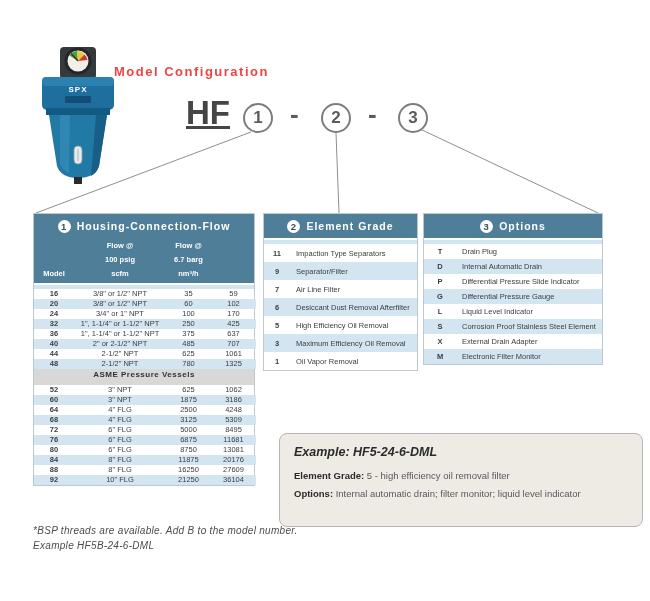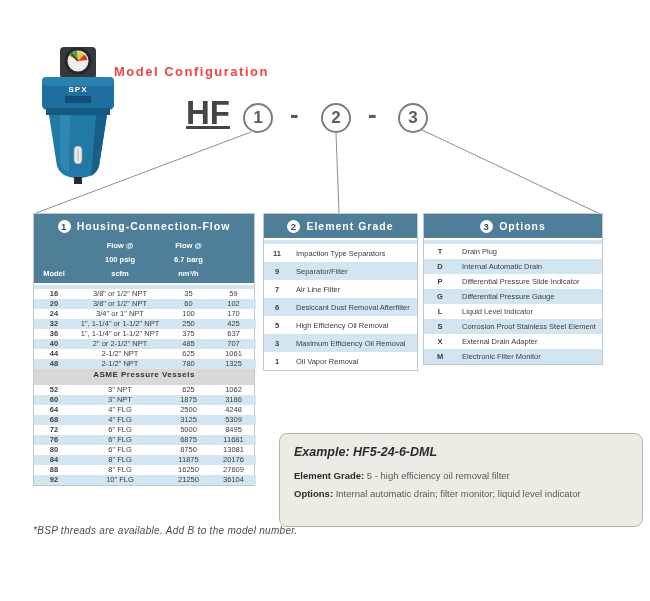--- a/index.html
+++ b/index.html
@@ -371,13 +371,14 @@
   <p class="example-line">
     <span class="lbl">Element Grade:</span><span> 5 - high efficiency oil removal filter</span>
   </p>
   <p class="example-line">
     <span class="lbl">Options:</span><span> Internal automatic drain; filter monitor; liquid level indicator</span>
   </p>
 </div>
 
 <div class="footnote">
   <div>*BSP threads are available. Add B to the model number.</div>
+  <div>Example HF5B-24-6-DML</div>
 </div>
 
 </body></html>

